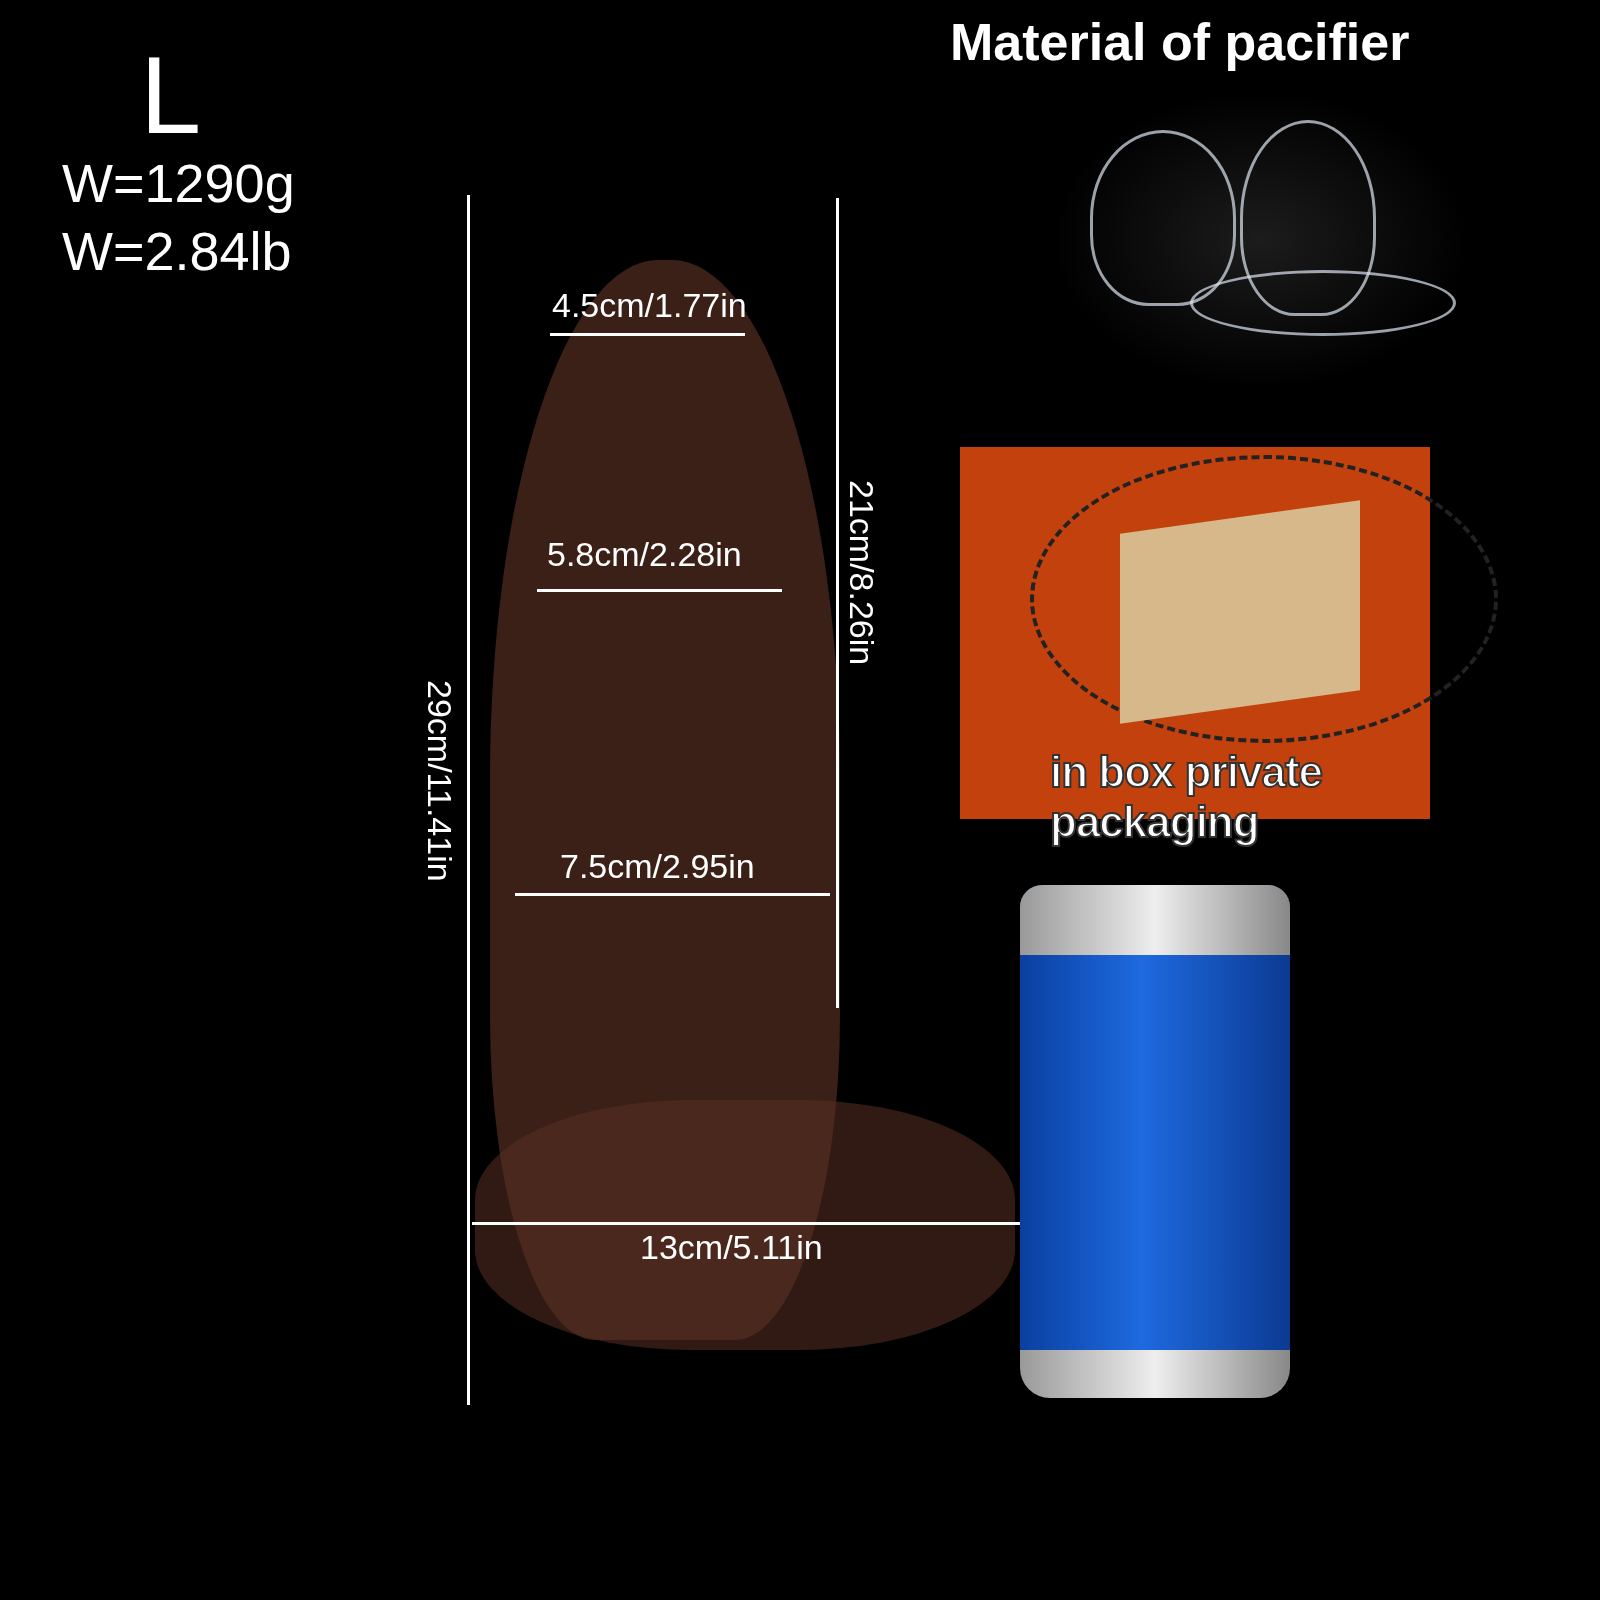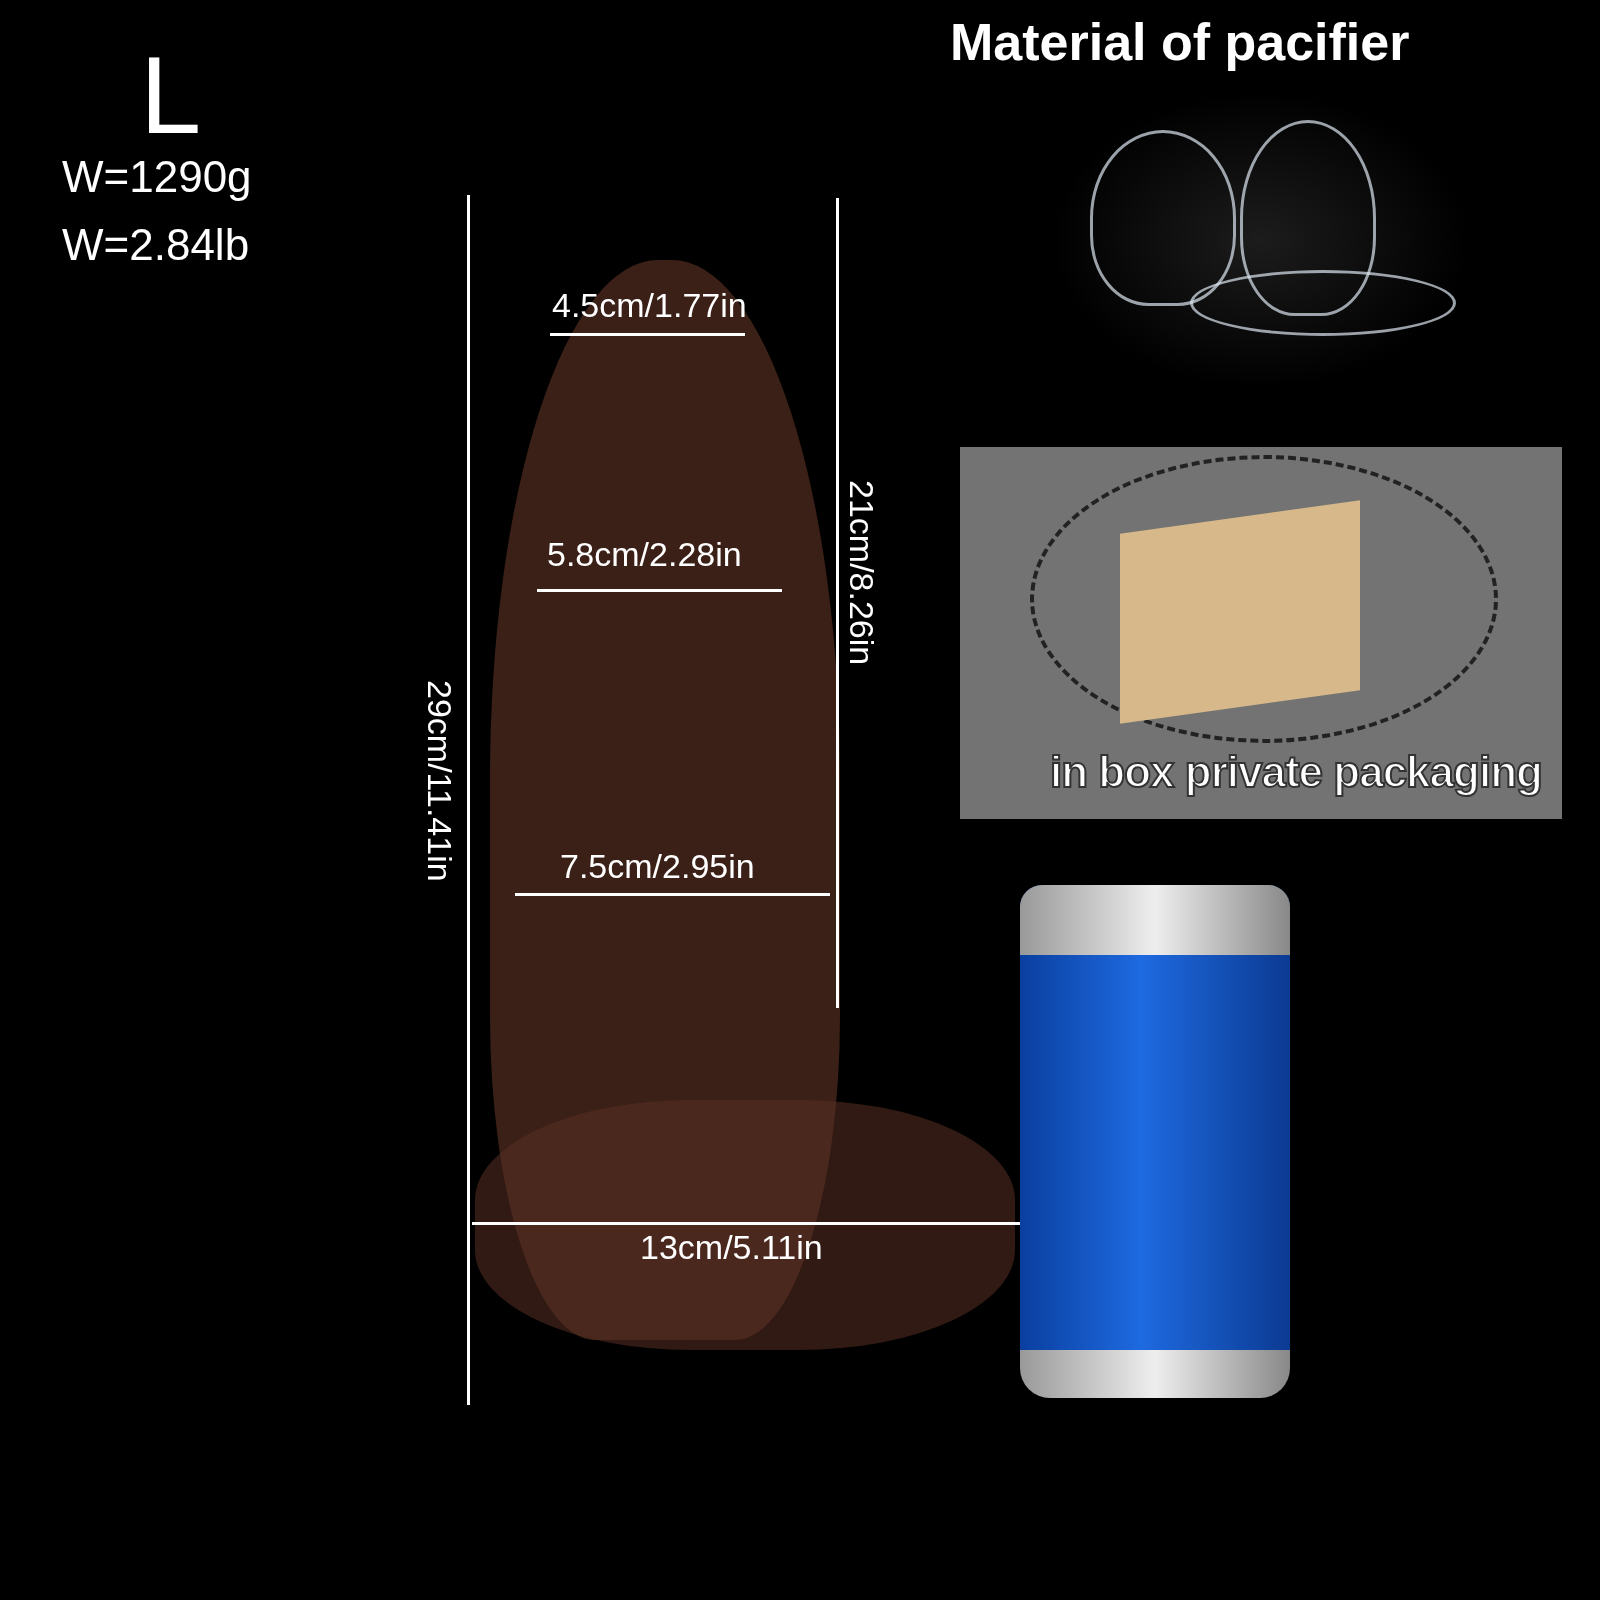--- a/index.html
+++ b/index.html
@@ -1,25 +1,25 @@
 <!DOCTYPE html>
 <html><head>
 <meta charset="utf-8">
 <style>
   html, body { margin:0; padding:0; }
   body { width:1600px; height:1600px; background:#000; position:relative; overflow:hidden;
          font-family:"Liberation Sans", sans-serif; color:#fff; }
   .abs { position:absolute; }
   .size { left:140px; top:40px; font-size:110px; line-height:1; }
-  .weight { left:62px; font-size:44px; }
+  .weight { left:62px; font-size:54px; }
   .title { left:918px; top:12px; font-size:52px; font-weight:bold;margin-left:32px; }
   .pacifier { left:1050px; top:90px; width:420px; height:300px; border-radius:50%;
               background:radial-gradient(ellipse at center, #1c1c1c 0%, #000 70%); }
   .pac-shape { position:absolute; border:3px solid rgba(220,230,240,0.7); border-radius:50% 50% 40% 40%; }
-  .pack { left:960px; top:447px; width:602px; height:372px; background:#737373;text-align:right; }
+  .pack { left:960px; top:447px; width:470px; height:372px; background:#c2410c; }
   .pack-oval { position:absolute; left:70px; top:8px; width:460px; height:280px; border:4px dashed #222; border-radius:50%; }
   .box { position:absolute; left:160px; top:70px; width:240px; height:190px; background:#d6b88a; transform:skewY(-8deg); }
   .pack-label { position:absolute; left:90px; top:300px; font-size:44px; font-weight:bold; color:#fff;
                 -webkit-text-stroke:2px #333; letter-spacing:-1px; }
   .product { left:490px; top:260px; width:350px; height:1080px; background:#6b3a2a; border-radius:48% 48% 30% 30%; opacity:0.55; }
   .base { left:475px; top:1100px; width:540px; height:250px; background:#5a2f22; border-radius:40%; opacity:0.55; }
   .vline { width:3px; background:#fff; }
   .hline { height:3px; background:#fff; }
   .dim { font-size:34px; white-space:nowrap; }
   .vert { writing-mode:vertical-rl; font-size:34px; }

